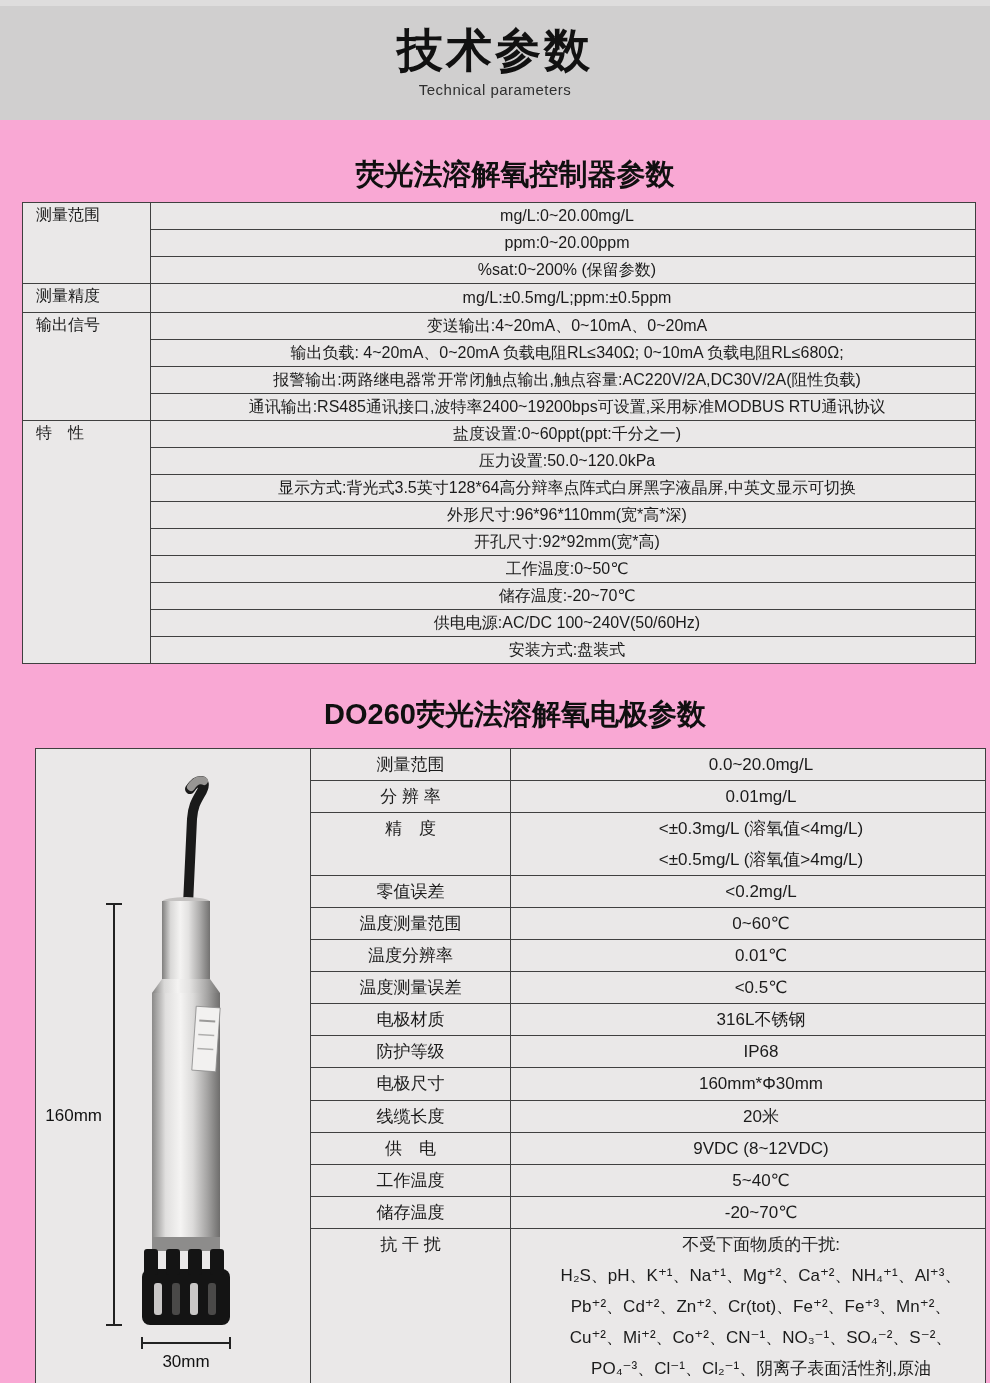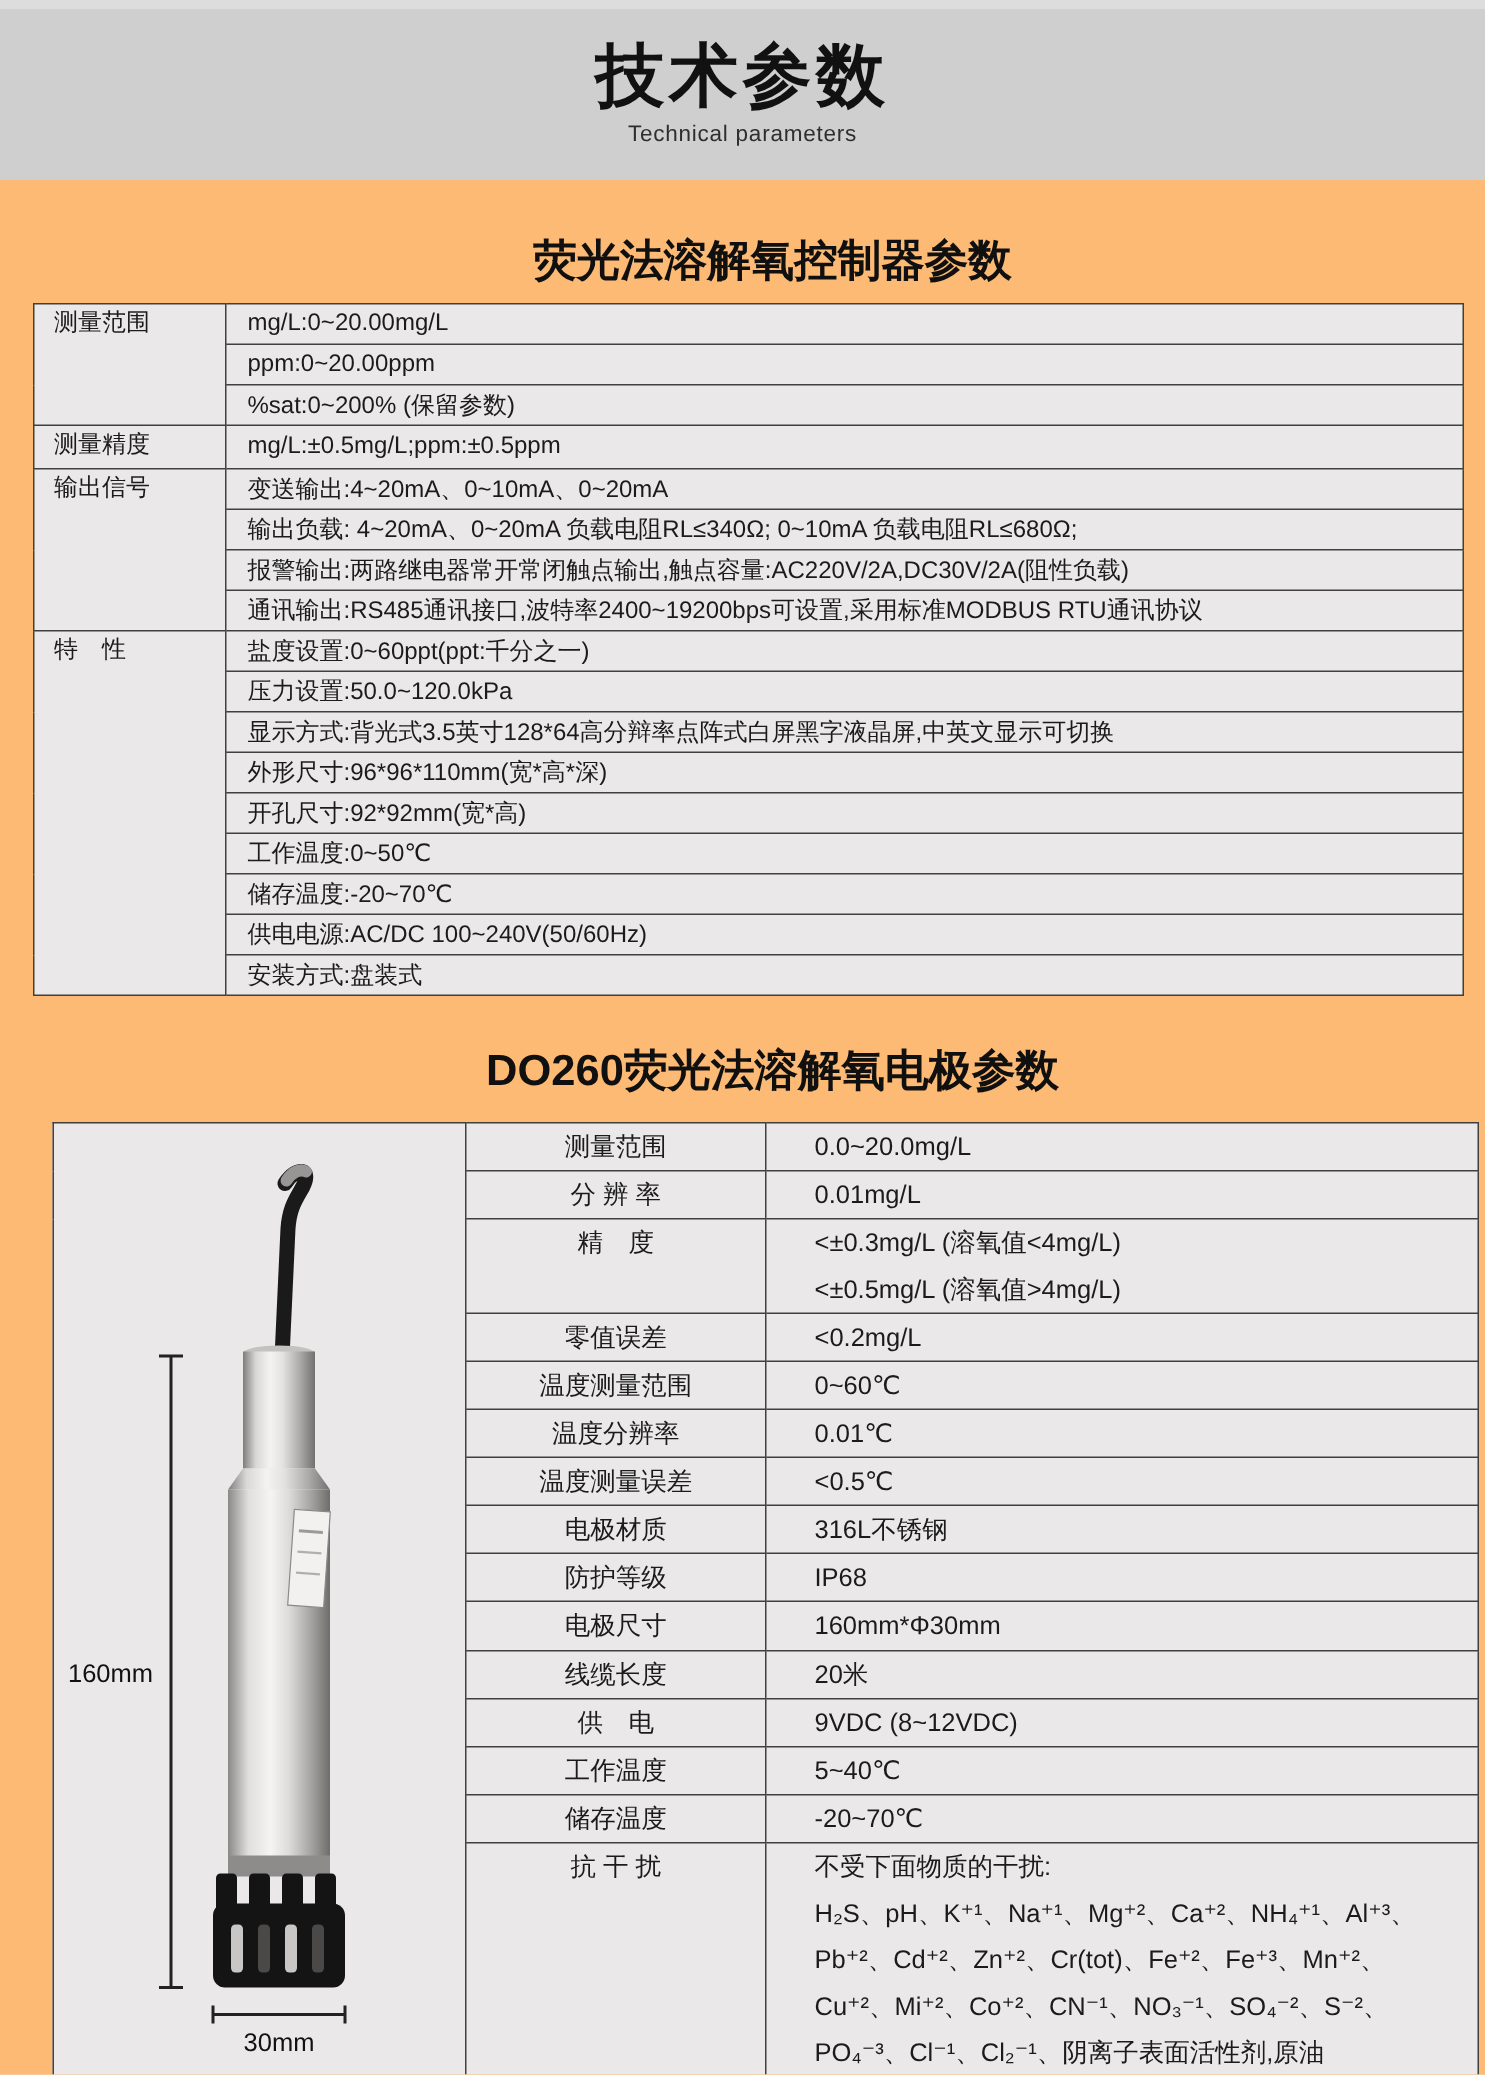--- a/index.html
+++ b/index.html
@@ -6,21 +6,21 @@
   body{
     width:990px;
     font-family:"Liberation Sans","DejaVu Sans",sans-serif;
     color:#1b1b1b;
     background:#e6e5e5;
   }
   .page{
     position:relative;
     width:990px;height:1383px;
     overflow:hidden;
-    background:#fdba74;
+    background:#f9a8d4;
   }
   .top-strip{height:6px;background:#dedddd;}
   .banner{
     height:114px;background:#d0cfcf;
     display:flex;flex-direction:column;align-items:center;justify-content:center;
   }
   .banner-title{
     font-size:46px;font-weight:bold;letter-spacing:3px;color:#111;line-height:52px;
   }
   .banner-sub{
@@ -34,26 +34,26 @@
   }
   .sec-title.s1{margin-top:34px;}
   .sec-title.s2{margin-top:30px;}
 
   table{border-collapse:collapse;table-layout:fixed;background:#eae8e8;}
   td{border:1px solid #404040;overflow:hidden;white-space:nowrap;}
 
   .t1{width:953px;margin:8px 0 0 22px;}
   .t1 td{height:26px;font-size:16px;}
   .t1 td.lbl{vertical-align:top;padding:2px 4px 0 13px;}
-  .t1 td.val{padding:0 6px 0 14px;}
+  .t1 td.val{padding:0 6px 0 14px;text-align:center;}
 
   .t2{width:950px;margin:14px 0 0 35px;}
   .t2 td{height:31px;font-size:17px;}
   .t2 td.lbl{text-align:center;vertical-align:top;line-height:31px;padding:0 2px;}
-  .t2 td.val{padding:0 6px 0 32px;vertical-align:top;line-height:31px;}
+  .t2 td.val{padding:0 6px 0 32px;vertical-align:top;line-height:31px;text-align:center;}
   .t2 td.val .ln{line-height:31px;height:31px;}
   .t2 td.imgcell{vertical-align:top;padding:0;background:#eae8e8;}
   .t2 td.multi{height:auto;}
 </style>
 </head>
 <body>
 
 <div class="page">
 
   <div class="top-strip"></div>

